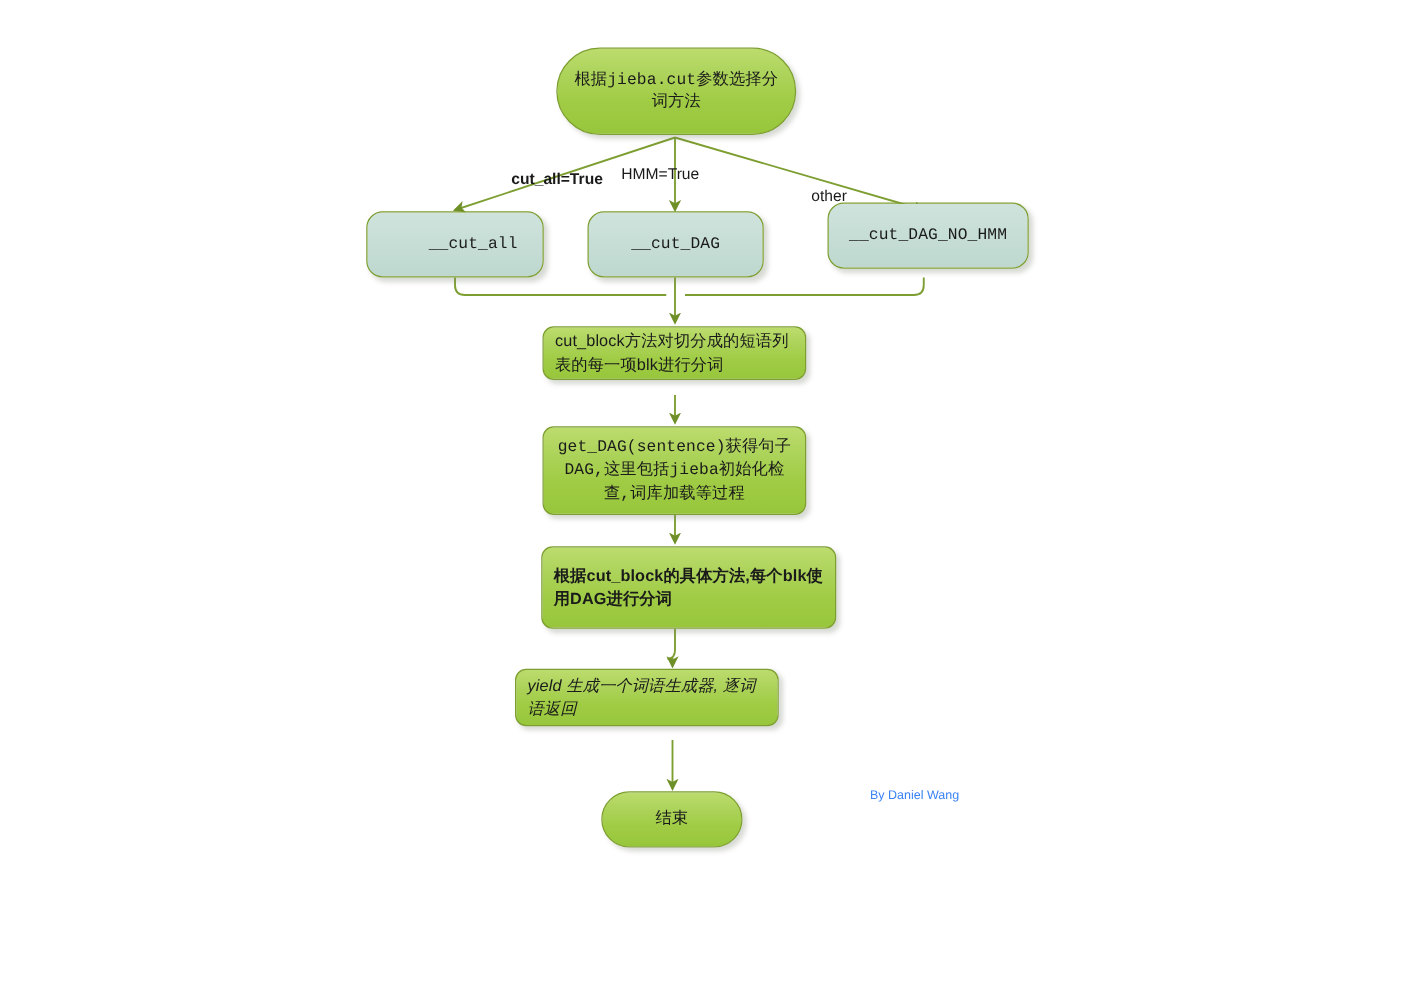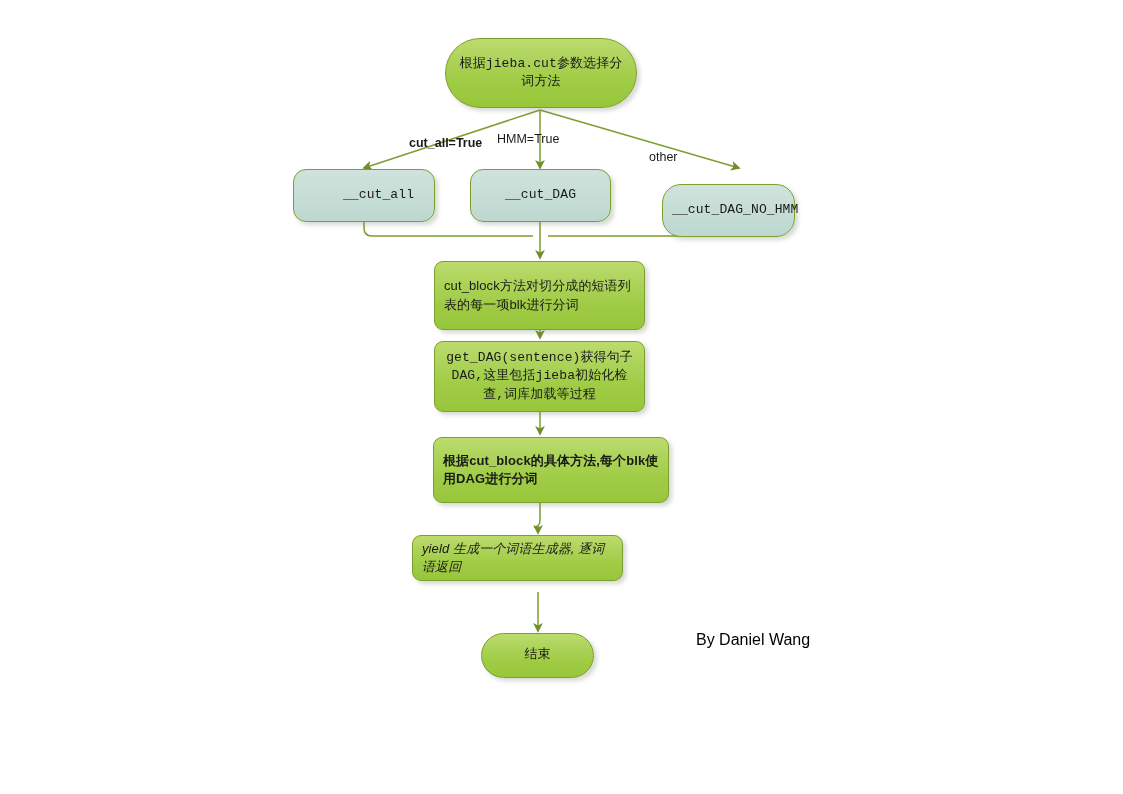--- a/index.html
+++ b/index.html
@@ -71,22 +71,22 @@
     font-size: 12.5px;
     color: #1a1a1a;
     white-space: nowrap;
     z-index: 3;
     background: transparent;
   }
 
   
   .credit {
     position: absolute;
-    font-size: 16px;
-    color: #000000;
+    font-size: 10px;
+    color: #3b82f6;
     white-space: nowrap;
     z-index: 3;
   }
 </style>
 </head>
 <body>
 
 <div id="canvas">
 
   <svg id="edges" viewBox="0 0 1123 794" xmlns="http://www.w3.org/2000/svg">
@@ -126,25 +126,25 @@
   <div class="elabel" style="left:621px; top:150px;margin-left:28px;">other</div>
 
   <div class="node teal r-soft center" style="left:293px; top:169px; width:142px; height:53px;padding-left:29px;">
     <span class="txt">__cut_all</span>
   </div>
 
   <div class="node teal r-soft center" style="left:470px; top:169px; width:141px; height:53px;">
     <span class="txt">__cut_DAG</span>
   </div>
 
-  <div class="node teal r-soft center" style="left:662px; top:184px; width:133px; height:53px;border-radius:19px;">
+  <div class="node teal r-soft center" style="left:662px; top:162px; width:161px; height:53px;">
     <span class="txt">__cut_DAG_NO_HMM</span>
   </div>
 
-  <div class="node green r-box left" style="left:434px; top:261px; width:211px; height:69px;">
+  <div class="node green r-box left" style="left:434px; top:261px; width:211px; height:43px;">
     <span class="txt">cut_block方法对切分成的短语列表的每一项blk进行分词</span>
   </div>
 
   <div class="node green r-box center" style="left:434px; top:341px; width:211px; height:71px;text-align:center;">
     <span class="txt">get_DAG(sentence)获得句子DAG,这里包括jieba初始化检查,词库加载等过程</span>
   </div>
 
   <div class="node green r-box left" style="left:433px; top:437px; width:236px; height:66px;font-weight:bold;">
     <span class="txt">根据cut_block的具体方法,每个blk使用DAG进行分词</span>
   </div>

